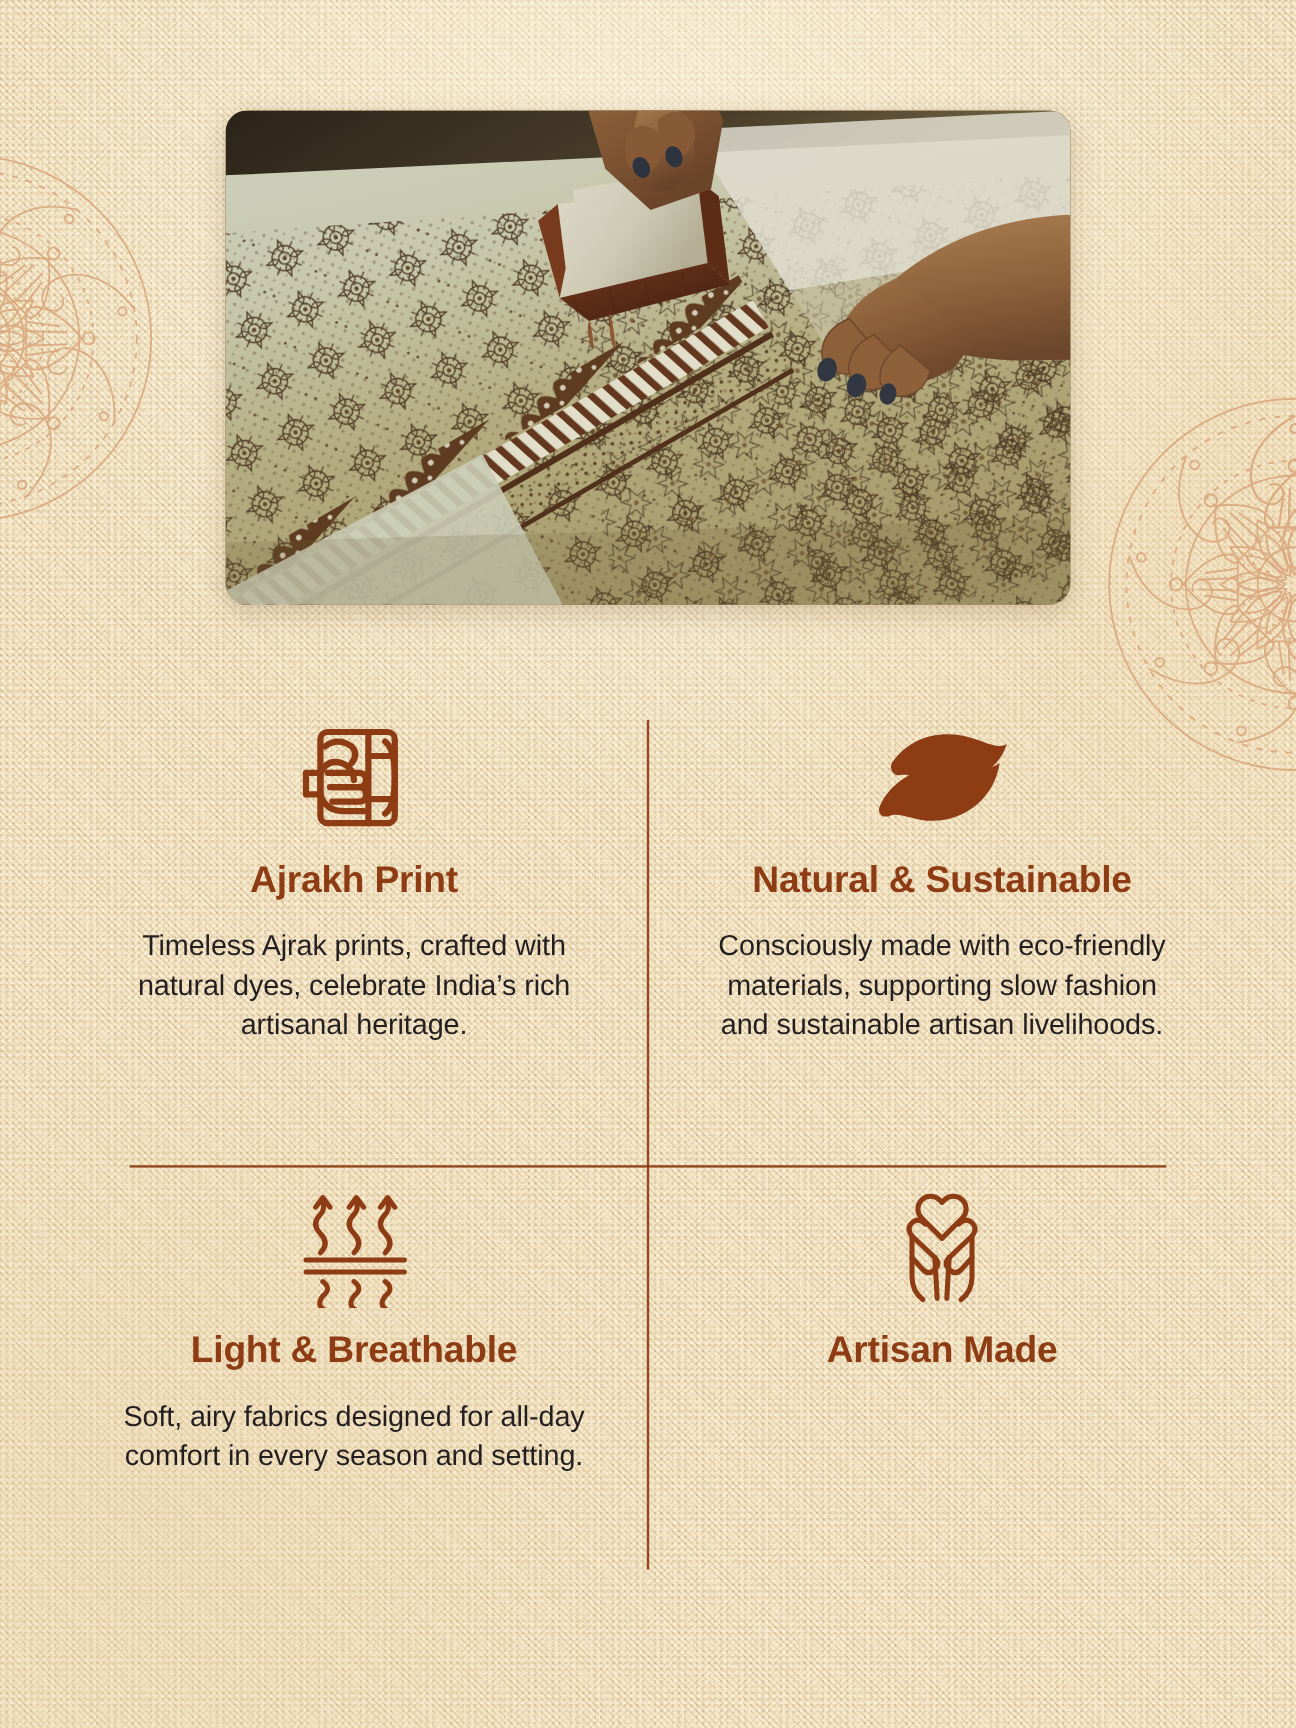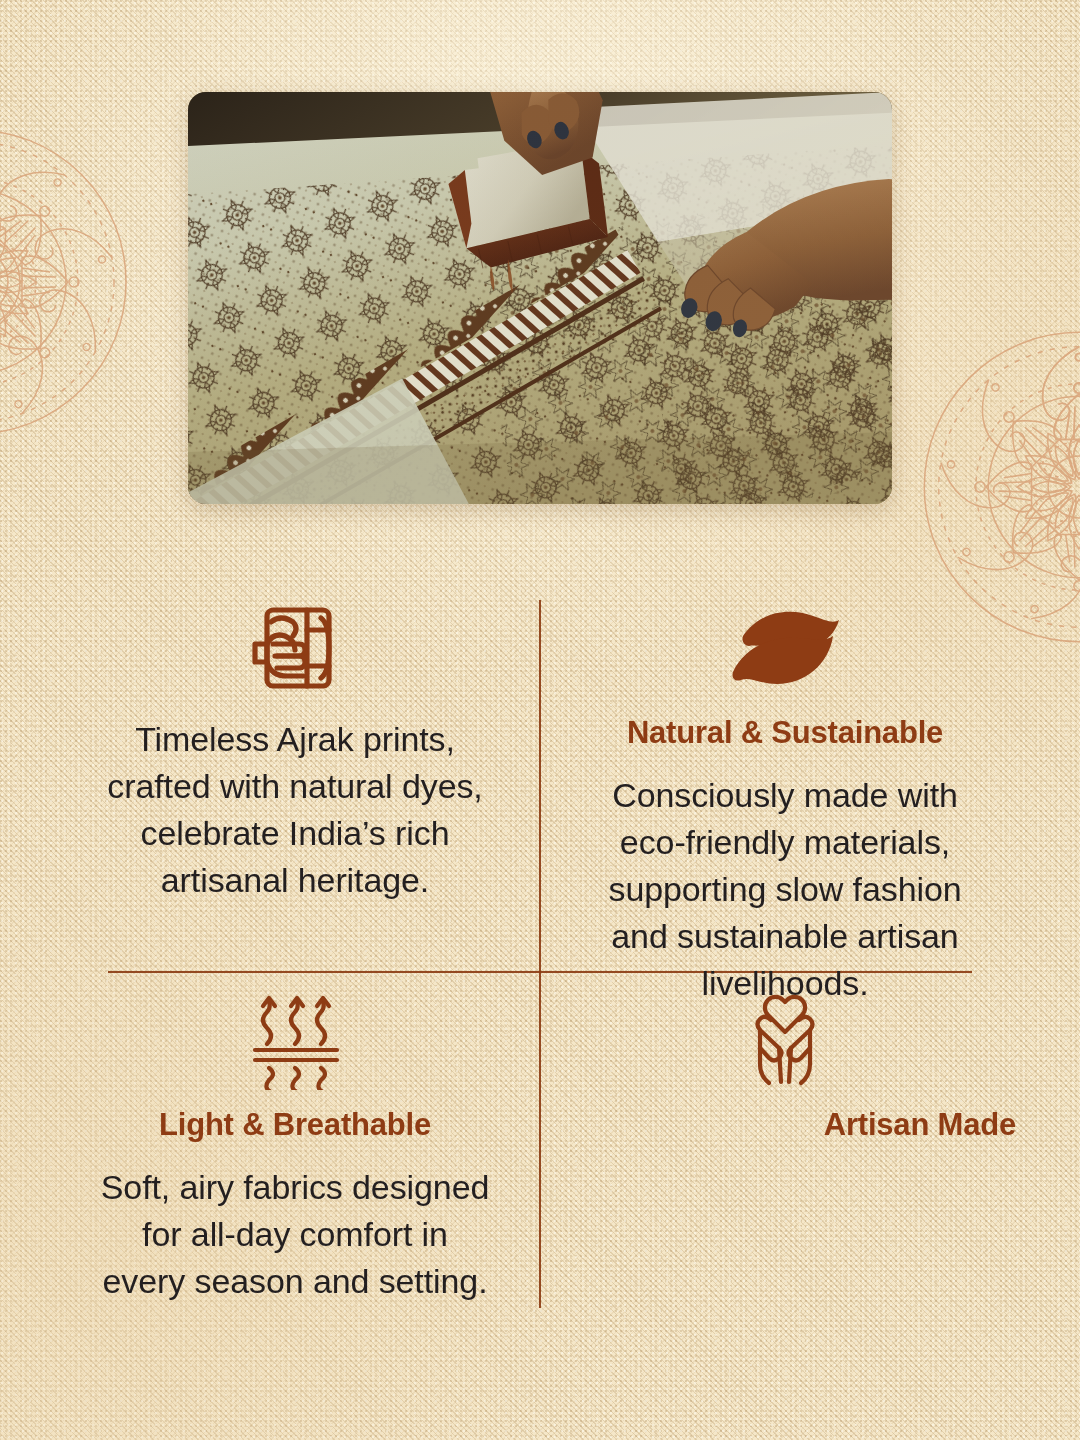--- a/index.html
+++ b/index.html
@@ -120,41 +120,41 @@
 
   .cell {
     position: absolute;
     width: 462px;
     box-sizing: border-box;
     text-align: center;
   }
   .cell-tl { left: 0;     top: 0;   }
   .cell-tr { left: 490px; top: 0;   }
   .cell-bl { left: 0;     top: 392px; }
-  .cell-br { left: 490px; top: 392px; text-align: right; }
+  .cell-br { left: 490px; top: 392px; }
 
   .cell-icon {
     height: 104px;
     display: flex;
     align-items: center;
     justify-content: center;
     margin-bottom: 16px;
   }
   .cell-icon svg { display: block; }
 
   .cell-title {
     font-size: 31px;
     font-weight: bold;
     letter-spacing: -0.2px;
     color: #8E3C14;
     margin: 0 0 22px 0;
     line-height: 1.1;
   }
   .cell-body {
-    font-size: 34px;
+    font-size: 24px;
     line-height: 1.38;
     color: #231F20;
     margin: 0 auto;
     max-width: 420px;
     letter-spacing: -0.1px;
   }
   .cell-tl .cell-body { max-width: 400px; }
   .cell-tr .cell-body { max-width: 404px; }
   .cell-bl .cell-body { max-width: 394px; }
   .cell-br .cell-body { max-width: 400px; }
@@ -497,20 +497,21 @@
           <path d="M74 18 q8 6 8 30 q0 24 -8 30"></path>
           <path d="M60 30 L82 30 M60 66 L82 66"></path>
           <path d="M24 22 q10 -8 22 0 q6 6 0 14"></path>
           <path d="M8 44 L8 62 L20 62 L20 44 Z"></path>
           <path d="M20 44 q6 -12 18 -8 q10 4 10 14"></path>
           <path d="M26 44 L52 44 q6 0 6 6 q0 6 -6 6 L28 56"></path>
           <path d="M30 56 L52 56 q6 0 6 6 q0 6 -6 6 L30 68"></path>
           <path d="M20 62 q4 14 20 14 L56 76"></path>
         </svg>
       </div>
+      <h2 class="cell-title">Ajrakh Print</h2>
       <p class="cell-body">Timeless Ajrak prints, crafted with natural dyes, celebrate India’s rich artisanal heritage.</p>
     </div>
 
     <div class="cell cell-tr">
       <div class="cell-icon">
         <svg width="116" height="84" viewBox="0 0 116 84" fill="#8E3C14">
           <path d="M16 30 C 34 4 64 2 86 10 C 98 14 106 18 112 14
                    C 106 34 88 44 66 44 C 48 44 34 38 22 40
                    C 18 40 14 36 16 30 Z"></path>
           <path d="M6 66 C 18 40 46 30 72 32 C 88 33 98 36 106 30

